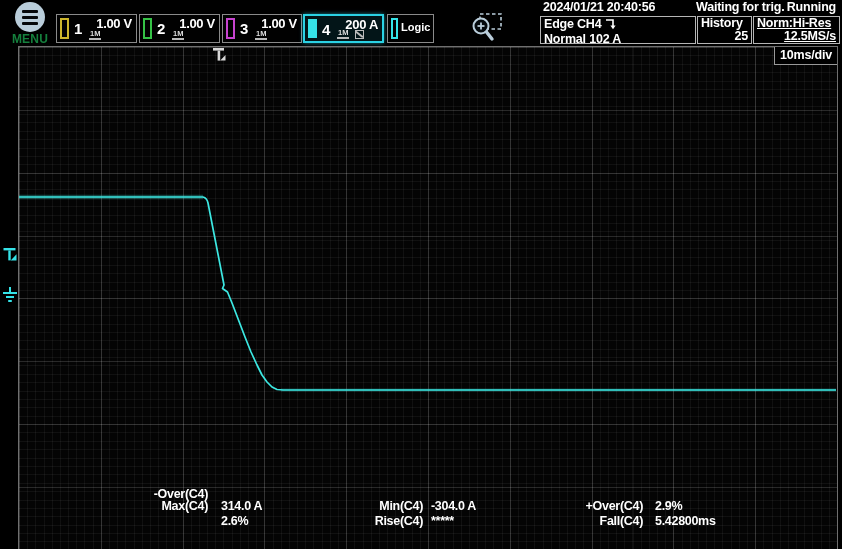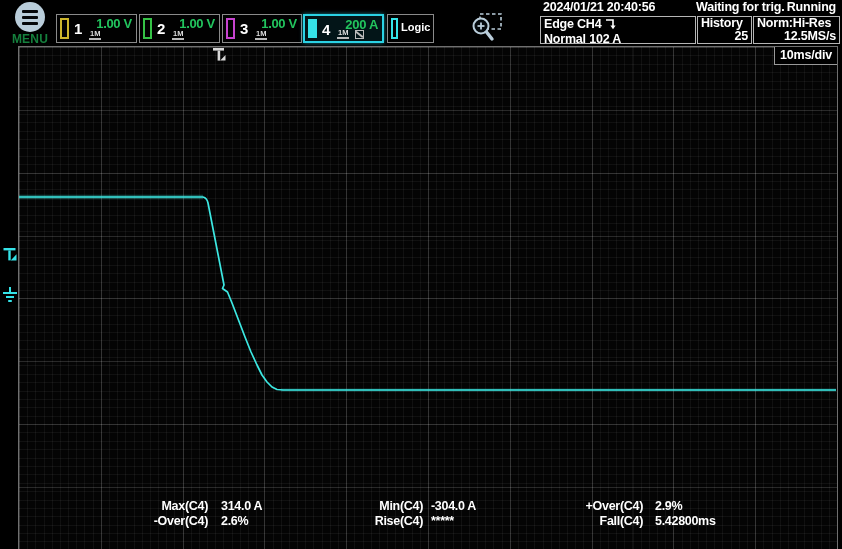--- a/index.html
+++ b/index.html
@@ -15,38 +15,38 @@
   .menu-label{font-size:12px;font-weight:700;color:#15803d;letter-spacing:0.2px;margin-top:0px;}
 
   .chbox{position:absolute;top:14px;height:29px;background:#010101;border:1px solid #8a8a8a;box-sizing:border-box;}
   .chbox.sel{border:2px solid #2bd2e4;background:#031518;box-shadow:0 0 4px rgba(43,210,228,.6);}
   .chbar{position:absolute;left:3px;top:3px;bottom:3px;width:9px;box-sizing:border-box;border:2px solid;}
   .c1 .chbar{border-color:#cdb62c;}
   .c2 .chbar{border-color:#35c246;}
   .c3 .chbar{border-color:#c743cf;}
   .c4 .chbar{border-color:#35e3e8;background:#35e3e8;}
   .chnum{position:absolute;left:17px;top:5px;font-size:15px;font-weight:700;color:#fff;}
-  .chval{position:absolute;right:4px;top:1px;font-size:13px;font-weight:700;color:#22c55e;letter-spacing:-0.3px;}
+  .chval{position:absolute;right:4px;top:1px;font-size:13px;font-weight:700;color:#ffffff;letter-spacing:-0.3px;}
   .coupl{position:absolute;left:32px;bottom:2px;font-size:7.5px;font-weight:700;color:#ddd;line-height:7px;border-bottom:2px solid #bbb;padding:0 1px 1px;margin-top:44px;}
   .probe-ic{position:absolute;left:50px;bottom:2px;width:9px;height:9px;border:1px solid #bbb;box-sizing:border-box;overflow:hidden;}
   .probe-ic::after{content:"";position:absolute;left:-2px;top:-2px;width:12px;height:1.5px;background:#bbb;transform:rotate(38deg);transform-origin:left top;}
   .logic-bar{position:absolute;left:3px;top:3px;bottom:3px;width:7px;box-sizing:border-box;border:2px solid #35e3e8;}
   .logic-label{position:absolute;left:16px;top:6px;font-size:11px;font-weight:700;color:#fff;}
 
   .zoom-ic{position:absolute;left:466px;top:11px;width:40px;height:34px;cursor:pointer;}
 
   .hdr-line1{position:absolute;top:0px;left:540px;width:300px;height:15px;font-size:12.5px;font-weight:700;letter-spacing:-0.2px;white-space:nowrap;}
   .hdr-dt{position:absolute;left:3px;top:0;}
   .hdr-wait{position:absolute;left:156px;top:0;}
   .hdr-run{position:absolute;right:4px;top:0;}
 
   .hbox{position:absolute;top:16px;height:28px;background:#000;border:1px solid #b5b5b5;box-sizing:border-box;font-size:12.5px;font-weight:700;letter-spacing:-0.2px;line-height:13px;padding:0 3px;white-space:nowrap;}
   .trigbox{left:540px;width:156px;}
   .histbox{left:697px;width:55px;}
-  .acqbox{left:753px;width:87px;}
+  .acqbox{left:753px;width:87px;text-decoration:underline;}
   .hbox .r{text-align:right;}
   .edge-glyph{display:inline-block;vertical-align:-2px;margin-left:4px;}
 
   
   .plot{
     position:absolute;left:18px;top:46px;width:818px;height:503px;box-sizing:content-box;
     border-left:1px solid #6f6f6f;border-top:1px solid #6f6f6f;border-right:1px solid #6f6f6f;
     background-color:#040404;
     background-image:
       repeating-linear-gradient(to right, rgba(255,255,255,0.15) 0 1px, transparent 1px 81.8px),
@@ -57,21 +57,21 @@
   .tb-box{position:absolute;top:0px;right:0px;border-left:1px solid #999;border-bottom:1px solid #999;background:#000;padding:1px 5px 2px;font-size:12.5px;font-weight:700;letter-spacing:-0.2px;}
   .trace-svg{position:absolute;left:0;top:0;}
   .trig-top-marker{position:absolute;left:192px;top:1px;}
   .trig-level-marker{position:absolute;left:2px;top:247px;cursor:grab;}
   .gnd-marker{position:absolute;left:2px;top:287px;}
 
   
   .meas{position:absolute;font-size:12.5px;font-weight:700;letter-spacing:-0.3px;white-space:nowrap;height:14px;line-height:14px;text-align:right;}
   .mlabel{text-align:right;}
   .m-l1{left:70px;width:138px;top:499px;}
-  .m-l2{left:70px;width:138px;top:514px;}
+  .m-l2{left:70px;width:138px;top:487px;}
   .m-v1{left:221px;top:499px;}
   .m-v2{left:221px;top:514px;}
   .m-l3{left:320px;width:103px;top:499px;}
   .m-l4{left:320px;width:103px;top:514px;}
   .m-v3{left:431px;top:499px;}
   .m-v4{left:431px;top:514px;}
   .m-l5{left:535px;width:108px;top:499px;}
   .m-l6{left:535px;width:108px;top:514px;}
   .m-v5{left:655px;top:499px;}
   .m-v6{left:655px;top:514px;}

